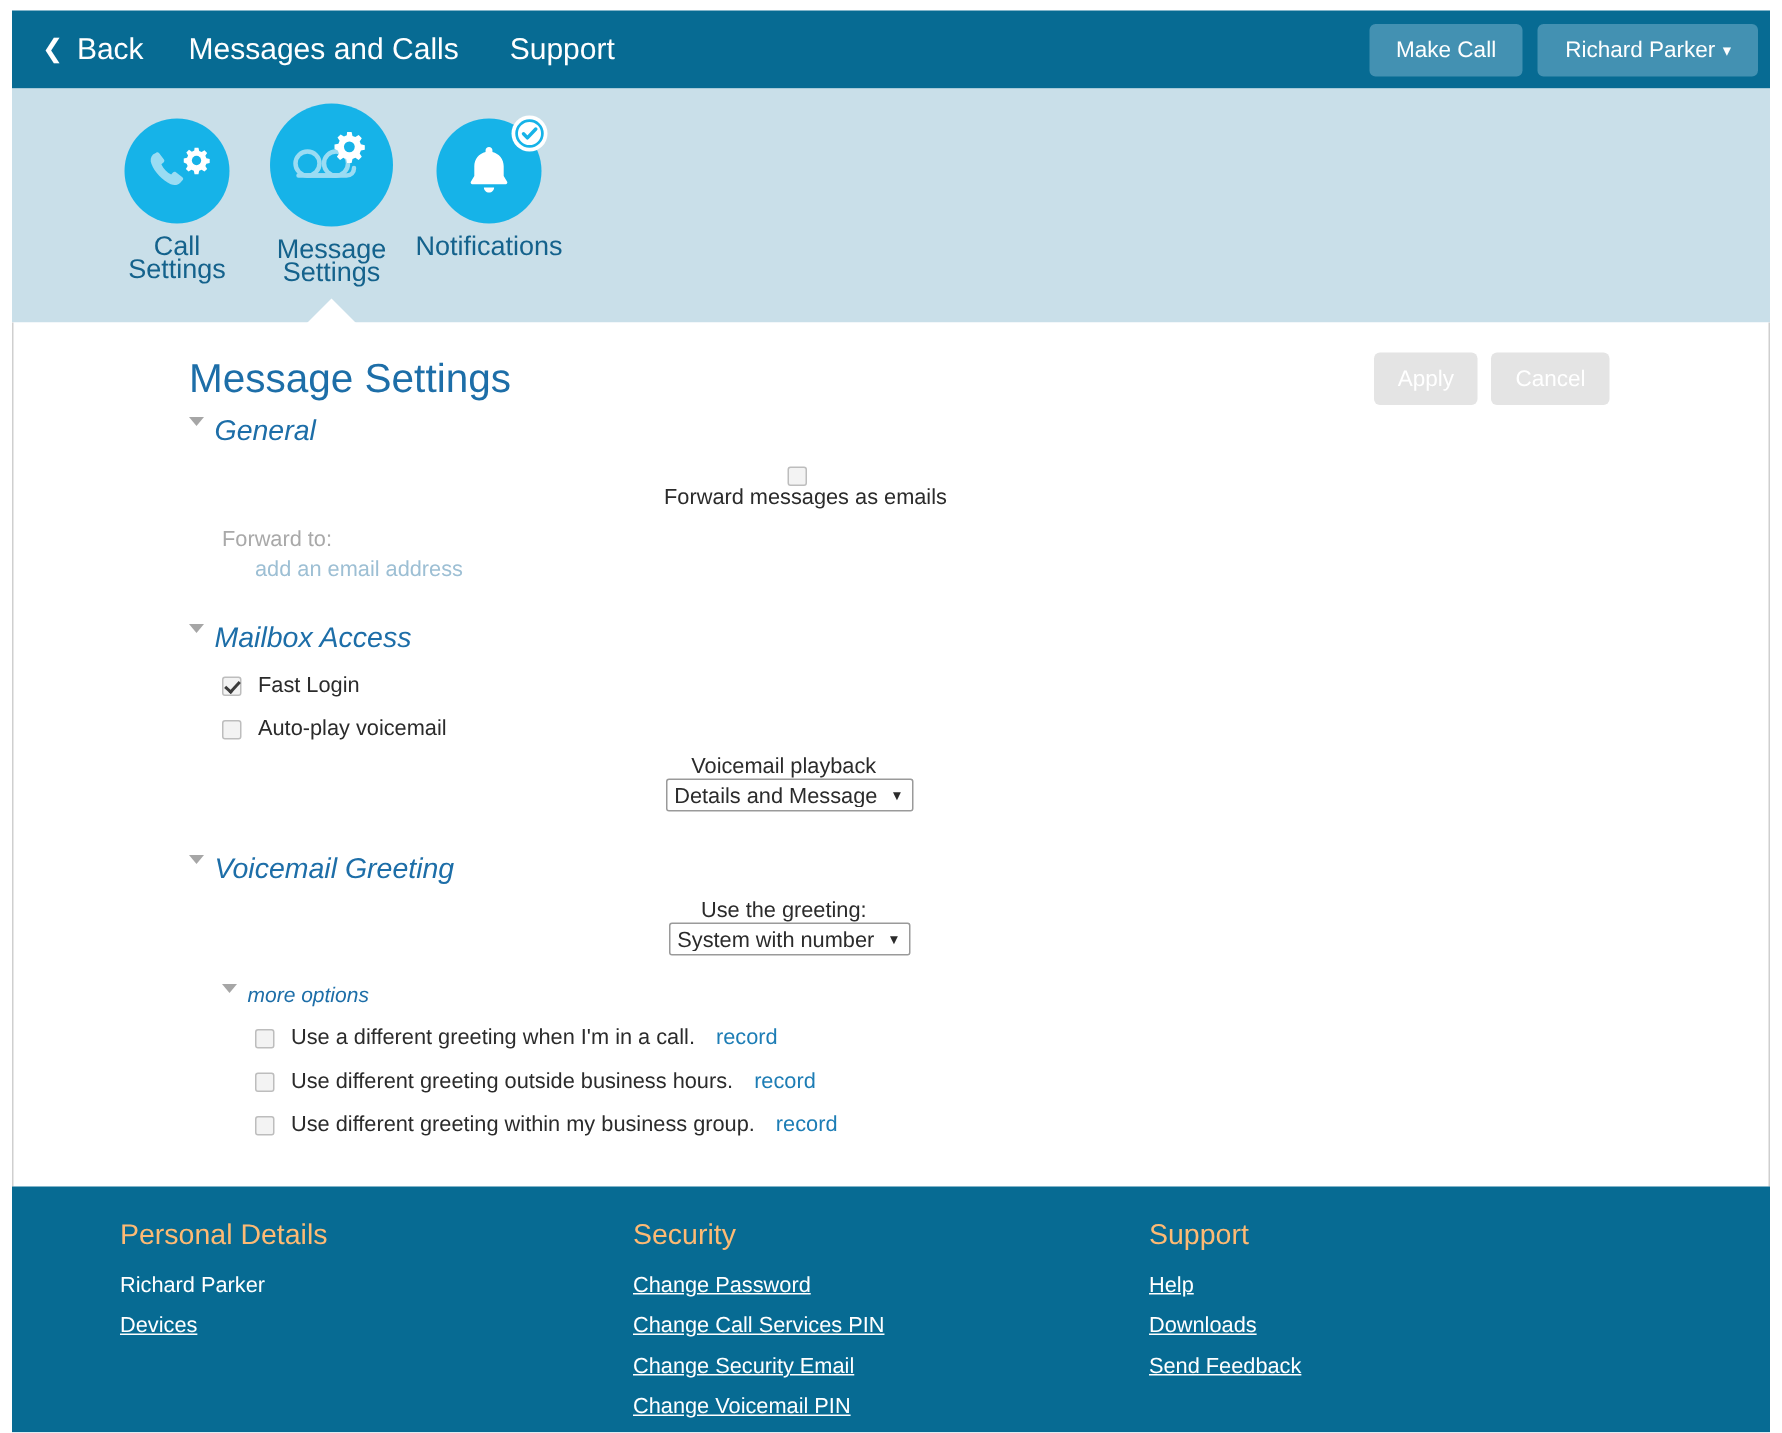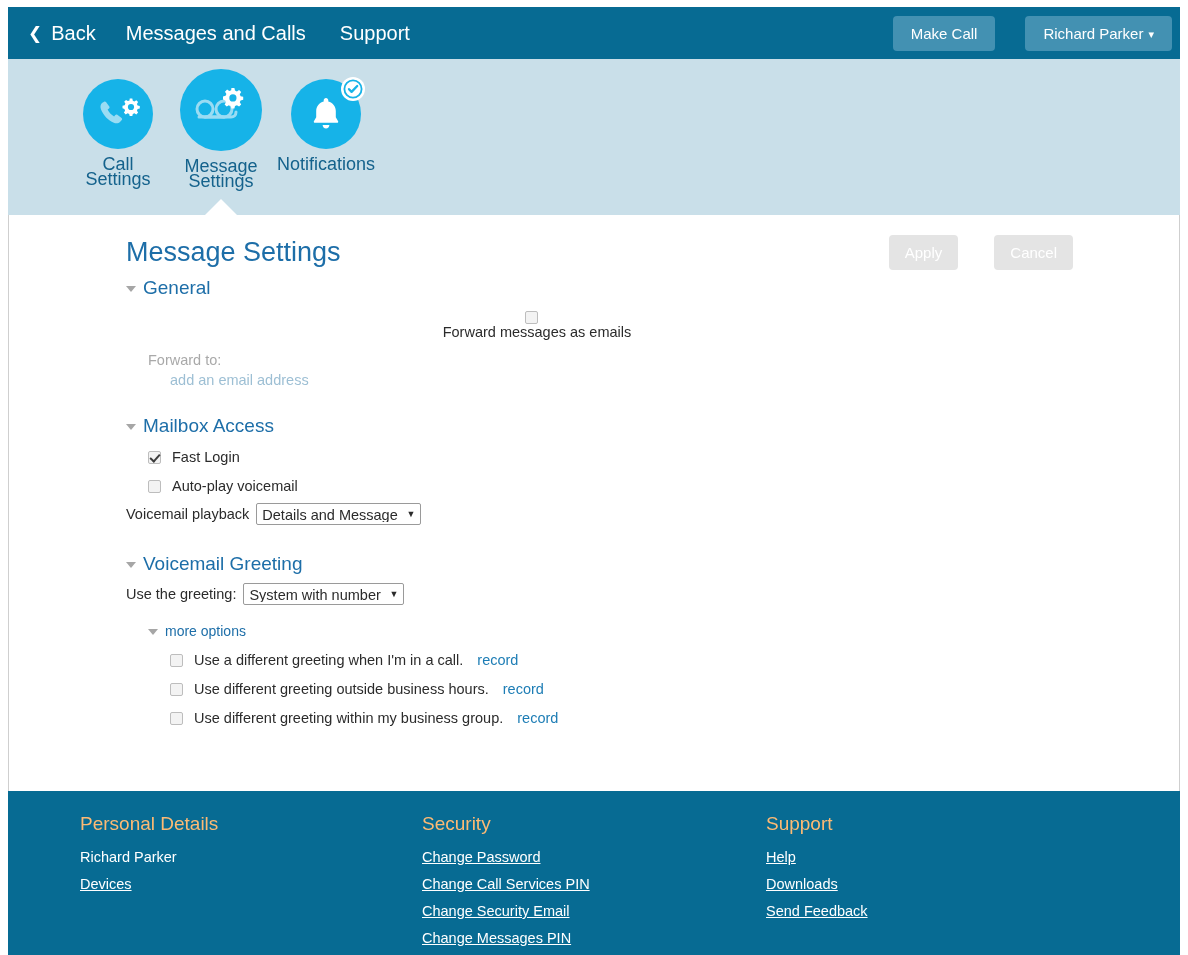--- a/index.html
+++ b/index.html
@@ -46,21 +46,20 @@
     color: #ffffff;
     font-size: 20px;
     margin-right: 34px;
     cursor: pointer;
     white-space: nowrap;
   }
   .nav-right {
     margin-left: auto;
     display: flex;
     align-items: center;
-    gap: 20px;
   }
   .btn-pill {
     background: #4391b2;
     color: #ffffff;
     border: none;
     border-radius: 4px;
     font-size: 15px;
     font-family: "Liberation Sans", sans-serif;
     padding: 9px 18px;
     margin-left: 10px;
@@ -147,21 +146,20 @@
     left: 117px; top: 22px;
     font-size: 27px;
     color: #1d6ea8;
     font-weight: normal;
     margin: 0;
   }
   .action-btns {
     position: absolute;
     right: 106px; top: 20px;
     display: flex;
-    gap: 27px;
   }
   .btn-flat {
     background: #e4e4e4;
     color: #ffffff;
     border: none;
     border-radius: 4px;
     font-size: 15px;
     font-family: "Liberation Sans", sans-serif;
     padding: 9px 16px;
     margin-left: 9px;
@@ -169,23 +167,23 @@
   }
 
   .sections {
     position: absolute;
     left: 117px; top: 62px;
     width: 800px;
   }
   .section { margin-bottom: 0; }
   .section-head {
     display: flex;
-    align-items: center;
     margin-bottom: 8px;
     cursor: pointer;
+    font-style: italic;
   }
   .tri {
     width: 0; height: 0;
     border-left: 5px solid transparent;
     border-right: 5px solid transparent;
     border-top: 6px solid #a6a6a6;
     margin-right: 7px;
     position: relative;
     top: 1px;
   }
@@ -240,20 +238,21 @@
   .email-link {
     font-size: 14.5px;
     color: #9dbfd4;
     margin: 0 0 5px 22px;
     cursor: pointer;
   }
   .inline-row {
     display: flex;
     align-items: center;
     margin-bottom: 6px;
+    flex-direction: column;
   }
   .inline-row .txt {
     font-size: 14.5px;
     color: #2b2b2b;
     margin-right: 7px;
   }
   .sel {
     font-family: "Liberation Sans", sans-serif;
     font-size: 14.5px;
     color: #2b2b2b;
@@ -503,21 +502,21 @@
       <h3>Personal Details</h3>
       <span class="fitem">Richard Parker</span>
       <a class="fitem link">Devices</a>
     </div>
 
     <div class="fcol c2">
       <h3>Security</h3>
       <a class="fitem link">Change Password</a>
       <a class="fitem link">Change Call Services PIN</a>
       <a class="fitem link">Change Security Email</a>
-      <a class="fitem link">Change Messages PIN</a>
+      <a class="fitem link">Change Voicemail PIN</a>
     </div>
 
     <div class="fcol c3">
       <h3>Support</h3>
       <a class="fitem link">Help</a>
       <a class="fitem link">Downloads</a>
       <a class="fitem link">Send Feedback</a>
     </div>
 
   </div>

